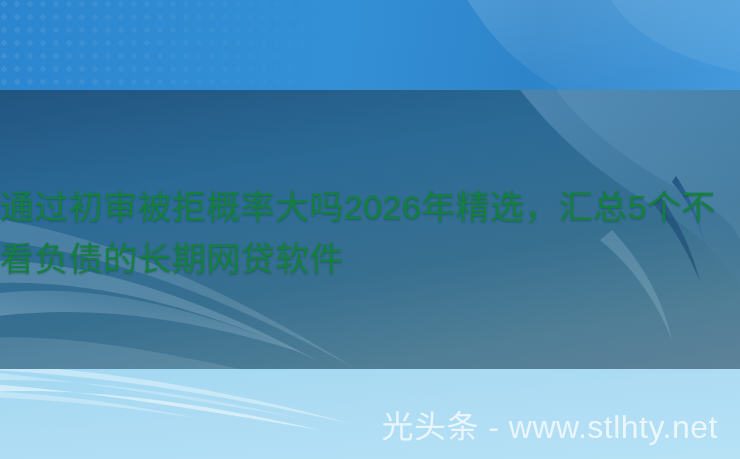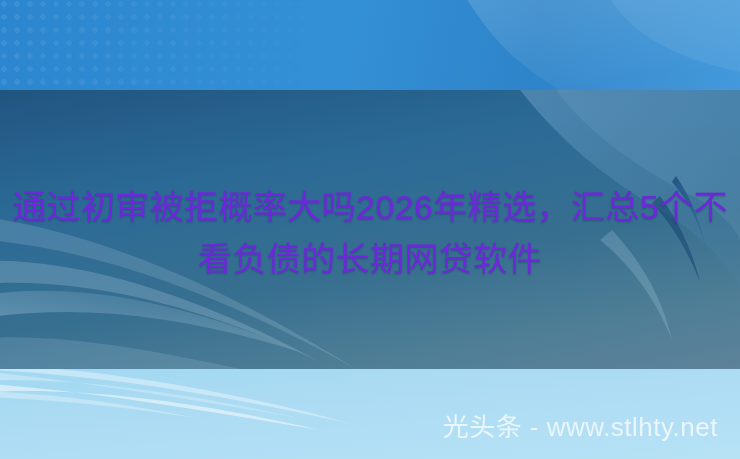--- a/index.html
+++ b/index.html
@@ -63,36 +63,35 @@
     height: 459px;
     pointer-events: none;
   }
 
   
   .headline {
     position: absolute;
     left: 0;
     top: 181px;
     width: 740px;
-    text-align: center;
-    color: #6d28d9;
+    color: #15803d;
     font-size: 34px;
     line-height: 52px;
     letter-spacing: 0.4px;
     font-weight: 400;
     text-shadow: 0 1px 2px rgba(8, 32, 56, 0.30);
     white-space: pre-line;
   }
 
   
   .watermark {
     position: absolute;
     right: 22px;
     top: 410px;
-    font-size: 26px;
+    font-size: 32px;
     line-height: 34px;
     color: rgba(255, 255, 255, 0.72);
     letter-spacing: 0.5px;
     font-weight: 400;
   }
 </style>
 </head>
 <body>
 
 <div id="banner">

